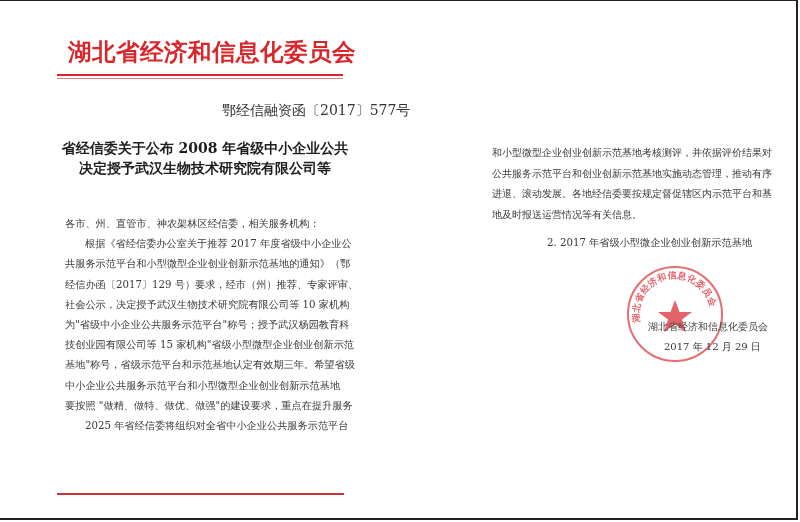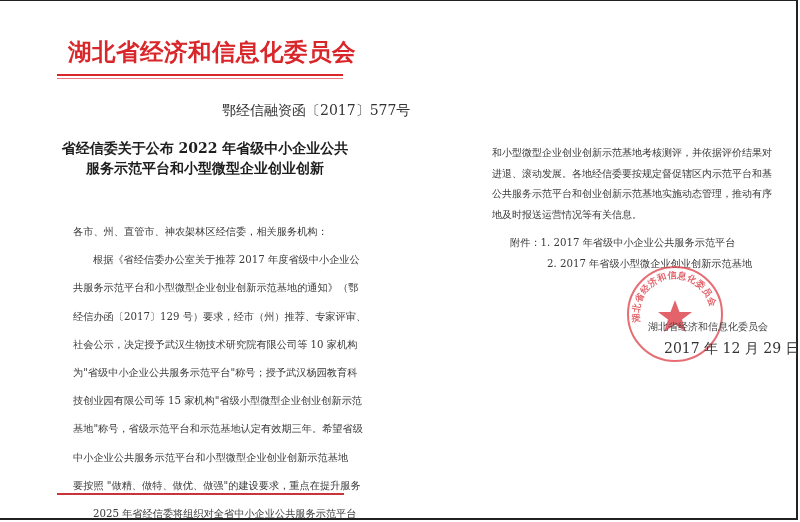--- a/index.html
+++ b/index.html
@@ -33,63 +33,63 @@
   }
   .title {
     position: absolute; left: 60px; top: 138px; width: 290px; text-align: center;
     font-weight: bold; font-size: 14px; line-height: 20px; color: #1e1e1e;
   }
   .title div { white-space: nowrap; }
   .body-text {
     position: absolute; left: 65px; top: 214px; width: 285px;
     font-size: 10.2px; line-height: 20.2px; color: #3a3a3a;
   }
-  .body-text p { margin: 8px; white-space: nowrap; }
+  .body-text p { margin: 0; white-space: nowrap; }
   .indent { padding-left: 20px; }
   .bottom-rule {
     position: absolute; left: 57px; top: 493px; width: 287px; height: 2px; background: #c9343a;
   }
 
   .right-text {
     position: absolute; left: 72px; top: 143px; width: 300px;
     font-size: 10px; line-height: 20.5px; color: #3a3a3a;
   }
   .right-text p { margin: 0; white-space: nowrap; }
   .attachments {
     position: absolute; left: 90px; top: 233px; font-size: 10.2px; line-height: 20.5px; color: #3a3a3a;
   }
   .attachments div { white-space: nowrap; }
   .attachments .second { padding-left: 37px; }
   .signature {
     position: absolute; left: 228px; top: 320px; font-size: 10px; color: #444; white-space: nowrap;
   }
   .sign-date {
-    position: absolute; left: 244px; top: 340px; font-size: 14px; color: #333; white-space: nowrap;
+    position: absolute; left: 244px; top: 340px; font-size: 10px; color: #333; white-space: nowrap;
   }
   .stamp {
     position: absolute; left: 207px; top: 266px; width: 96px; height: 96px;
     border-radius: 50%; border: 2px solid rgba(220, 60, 70, 0.75);
     box-sizing: border-box;
   }
   .stamp svg { position: absolute; left: -2px; top: -2px; }
 </style>
 </head>
 <body>
 
 <div class="frame"></div>
 
 <div class="page-left">
   <div class="org-header">湖北省经济和信息化委员会</div>
   <div class="red-rule"></div>
   <div class="red-rule thin"></div>
   <div class="doc-number">鄂经信融资函〔2017〕577号</div>
 
   <div class="title">
-    <div>省经信委关于公布 2022 年省级中小企业公共</div>
-    <div>服务示范平台和小型微型企业创业创新</div>
+    <div>省经信委关于公布 2008 年省级中小企业公共</div>
+    <div>决定授予武汉生物技术研究院有限公司等</div>
   </div>
 
   <div class="body-text">
     <p>各市、州、直管市、神农架林区经信委，相关服务机构：</p>
     <p class="indent">根据《省经信委办公室关于推荐 2017 年度省级中小企业公</p>
     <p>共服务示范平台和小型微型企业创业创新示范基地的通知》（鄂</p>
     <p>经信办函〔2017〕129 号）要求，经市（州）推荐、专家评审、</p>
     <p>社会公示，决定授予武汉生物技术研究院有限公司等 10 家机构</p>
     <p>为"省级中小企业公共服务示范平台"称号；授予武汉杨园教育科</p>
     <p>技创业园有限公司等 15 家机构"省级小型微型企业创业创新示范</p>
@@ -98,27 +98,26 @@
     <p>要按照 "做精、做特、做优、做强"的建设要求，重点在提升服务</p>
     <p class="indent">2025 年省经信委将组织对全省中小企业公共服务示范平台</p>
   </div>
 
   <div class="bottom-rule"></div>
 </div>
 
 <div class="page-right">
   <div class="right-text">
     <p>和小型微型企业创业创新示范基地考核测评，并依据评价结果对</p>
+    <p>公共服务示范平台和创业创新示范基地实施动态管理，推动有序</p>
     <p>进退、滚动发展。各地经信委要按规定督促辖区内示范平台和基</p>
-    <p>公共服务示范平台和创业创新示范基地实施动态管理，推动有序</p>
     <p>地及时报送运营情况等有关信息。</p>
   </div>
 
   <div class="attachments">
-    <div>附件：1. 2017 年省级中小企业公共服务示范平台</div>
     <div class="second">2. 2017 年省级小型微企业创业创新示范基地</div>
   </div>
 
   <div class="stamp">
     <svg width="96" height="96" viewBox="0 0 96 96">
       <defs>
         <path id="sealArc" d="M 14 60 A 36 36 0 1 1 82 60"></path>
       </defs>
       <text font-size="9" fill="rgba(220,60,70,0.8)" font-weight="bold" font-family="DejaVu Sans, sans-serif" letter-spacing="0.5">
         <textPath href="#sealArc" startOffset="4">湖北省经济和信息化委员会</textPath>

